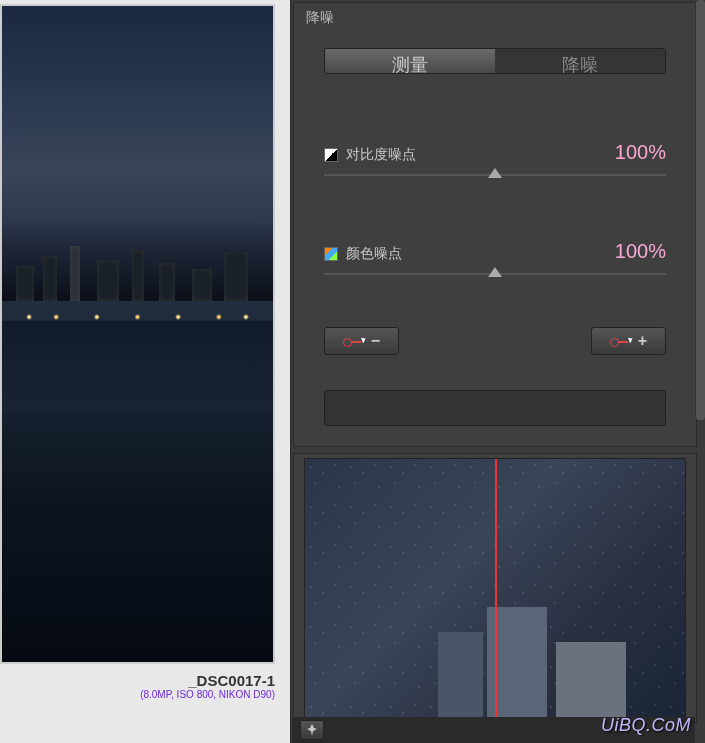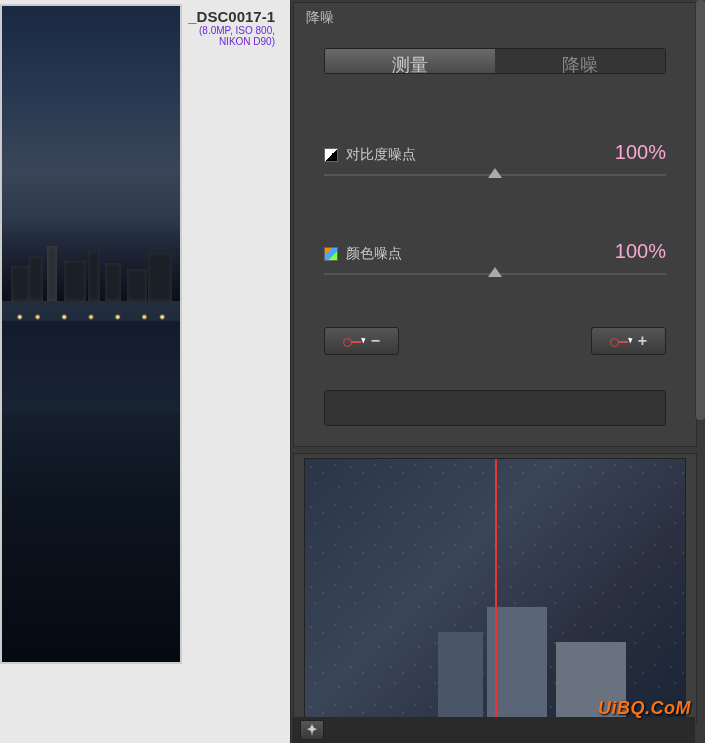--- a/index.html
+++ b/index.html
@@ -16,21 +16,21 @@
     .main-container {
       display: flex;
       width: 100%;
       height: 100%;
     }
     .left-panel {
       width: 290px;
       height: 100%;
       background: #e8e8e8;
       display: flex;
-      flex-direction: row;
+      flex-direction: column;
     }
     .image-preview {
       width: 275px;
       height: 660px;
       margin: 4px 4px 0 0;
       background: linear-gradient(180deg, 
         #1a2842 0%, 
         #2a3a52 15%, 
         #3a4558 25%,
         #2a3548 35%,
@@ -386,26 +386,26 @@
       right: 0;
       top: 0;
       width: 10px;
       height: 420px;
       background: #555;
       border-left: 1px solid #333;
       border-radius: 4px;
     }
     .watermark {
       position: absolute;
-      bottom: 24px;
+      bottom: 7px;
       right: 14px;
       font-size: 18px;
-      font-weight: bold;
+      font-weight: normal;
       font-style: italic;
-      color: #f97316;
+      color: #c4b5fd;
       text-shadow: 1px 1px 2px #000;
       letter-spacing: 0.5px;
     }
   </style>
 </head>
 <body>
 
 <div class="main-container">
   <div class="left-panel">
     <div class="image-preview">

